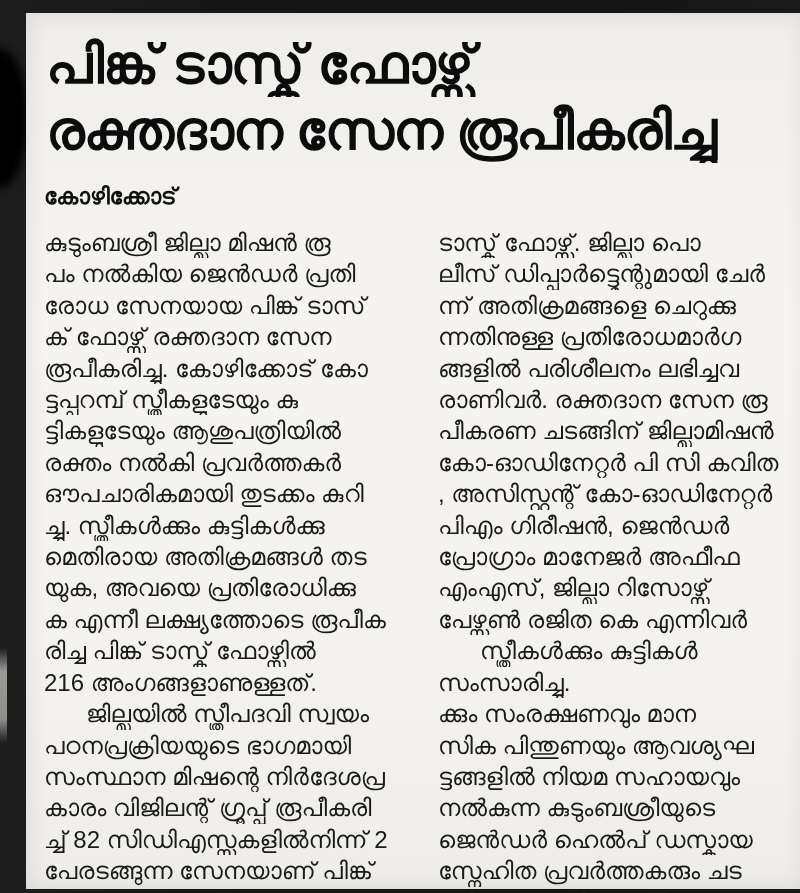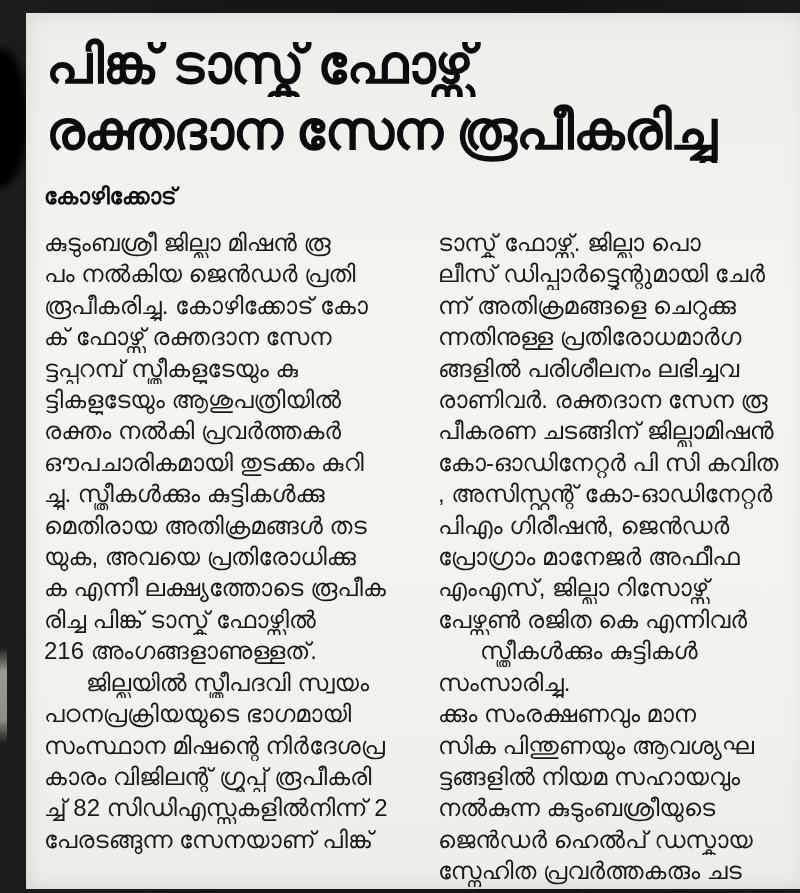--- a/index.html
+++ b/index.html
@@ -100,22 +100,23 @@
     <h1 class="headline">
       <span class="hl-line">പിങ്ക് ടാസ്ക് ഫോഴ്സ്</span>
       <span class="hl-line">രക്തദാന സേന രൂപീകരിച്ചു</span>
     </h1>
 
     <div class="columns">
       <div class="col col-left">
         <div class="dateline">കോഴിക്കോട്</div>
         <div class="line">കുടുംബശ്രീ  ജില്ലാ മിഷൻ രൂ</div>
         <div class="line">പം നൽകിയ ജെൻഡർ പ്രതി</div>
+        <div class="line">രോധ സേനയായ പിങ്ക് ടാസ്</div>
+        <div class="line">ക് ഫോഴ്സ്  രക്തദാന സേന</div>
         <div class="line">രൂപീകരിച്ചു. കോഴിക്കോട് കോ</div>
-        <div class="line">ക് ഫോഴ്സ്  രക്തദാന സേന</div>
         <div class="line">ട്ടപ്പറമ്പ് സ്ത്രീകളുടേയും കു</div>
         <div class="line">ട്ടികളുടേയും ആശുപത്രിയിൽ</div>
         <div class="line">രക്തം നൽകി  പ്രവർത്തകർ</div>
         <div class="line">ഔപചാരികമായി തുടക്കം കുറി</div>
         <div class="line">ച്ചു. സ്ത്രീകൾക്കും കുട്ടികൾക്കു</div>
         <div class="line">മെതിരായ അതിക്രമങ്ങൾ തട</div>
         <div class="line">യുക, അവയെ പ്രതിരോധിക്കു</div>
         <div class="line">ക എന്നീ ലക്ഷ്യത്തോടെ രൂപീക</div>
         <div class="line">രിച്ച പിങ്ക് ടാസ്ക് ഫോഴ്സിൽ</div>
         <div class="line">216 അംഗങ്ങളാണുള്ളത്.</div>

